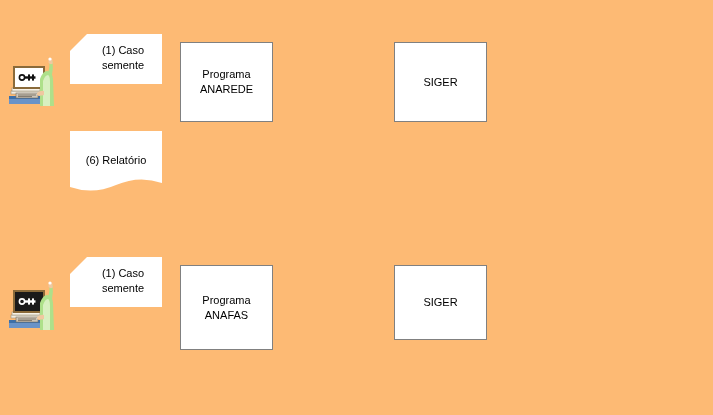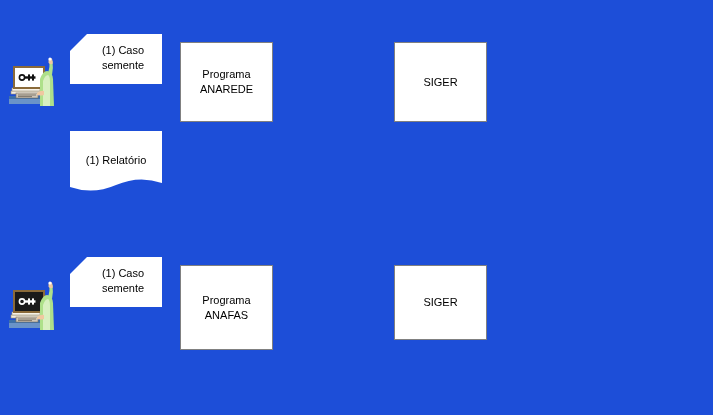--- a/index.html
+++ b/index.html
@@ -4,21 +4,21 @@
 <style>
   html, body {
     margin: 0;
     padding: 0;
     background: #000000;
   }
   #canvas {
     position: relative;
     width: 713px;
     height: 415px;
-    background: #1d4ed8;
+    background: #fdba74;
     overflow: hidden;
     font-family: "Liberation Sans", sans-serif;
   }
   .node {
     position: absolute;
     box-sizing: border-box;
   }
   
   .proc-box {
     background: #ffffff;
@@ -119,21 +119,21 @@
   </div>
 
   <div class="node proc-box" style="left:394px; top:42px; width:93px; height:80px;">
     <span class="lbl">SIGER</span>
   </div>
 
   <div class="doc-shape" style="left:70px; top:131px; width:92px; height:64px;">
     <svg width="92" height="64" viewBox="0 0 92 64" xmlns="http://www.w3.org/2000/svg" aria-hidden="true">
       <path d="M0 0 H92 V52 Q69 44 46 54 Q23 64 0 56 Z" fill="#ffffff"></path>
     </svg>
-    <div class="doc-label">(1) Relatório</div>
+    <div class="doc-label">(6) Relatório</div>
   </div>
 
   <div class="operator node" style="left:7px; top:281px;">
     <svg width="52" height="50" viewBox="0 0 52 50" xmlns="http://www.w3.org/2000/svg">
       <rect x="2" y="41" width="34" height="6" fill="#6a93c8"></rect>
       <rect x="2" y="39" width="34" height="3" fill="#3d6fa8"></rect>
       <rect x="4" y="34" width="30" height="3" fill="#f2ece0" stroke="#9b8f78" stroke-width="0.6"></rect>
       <rect x="5" y="31" width="28" height="3" fill="#f7f2e8" stroke="#9b8f78" stroke-width="0.6"></rect>
       <rect x="9" y="36" width="22" height="5" fill="#cfc7b8" stroke="#7a7164" stroke-width="0.6"></rect>
       <line x1="11" y1="38" x2="29" y2="38" stroke="#5a5348" stroke-width="0.7"></line>

